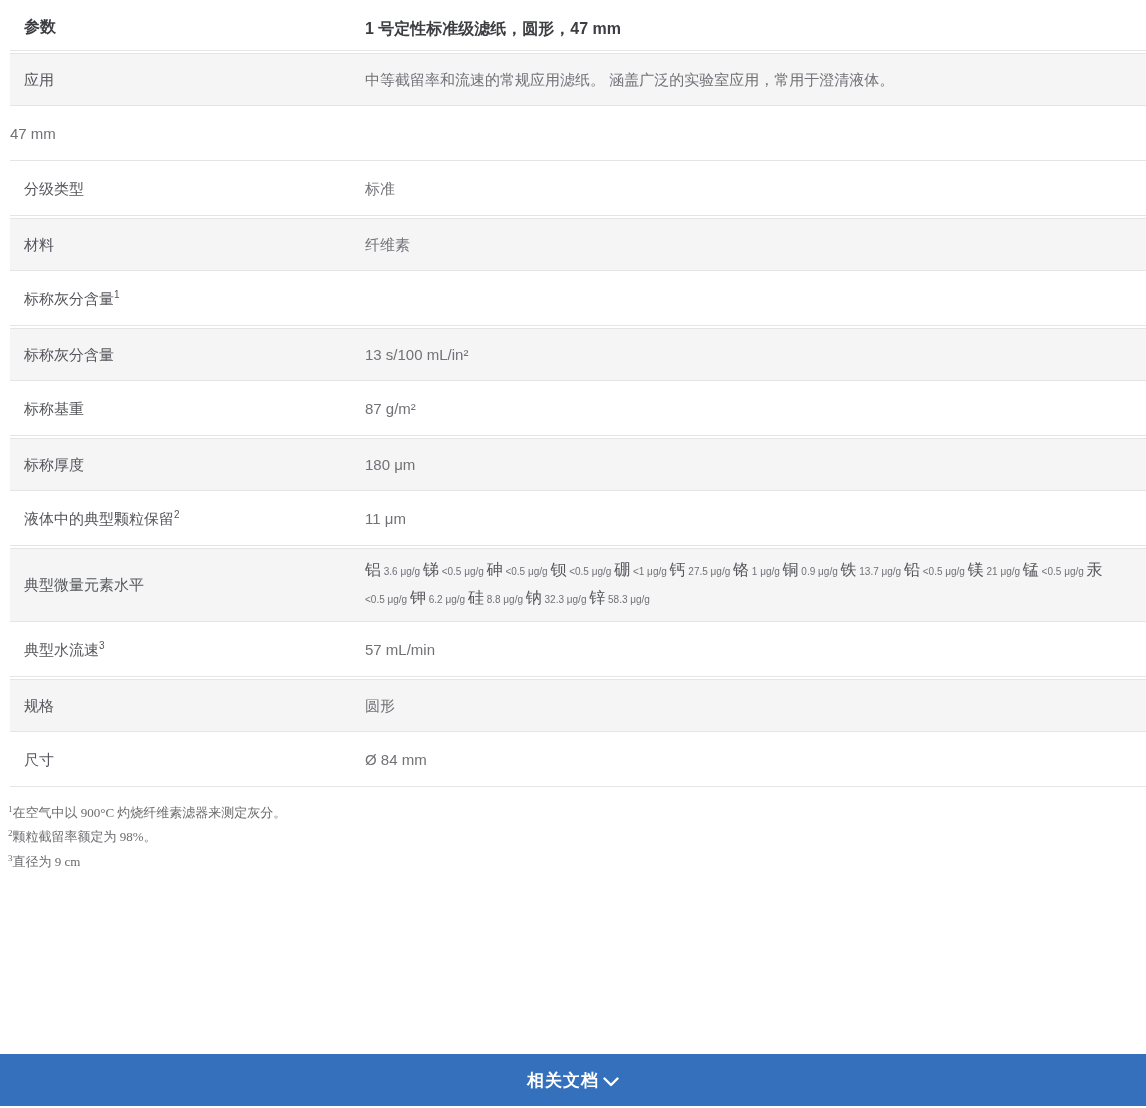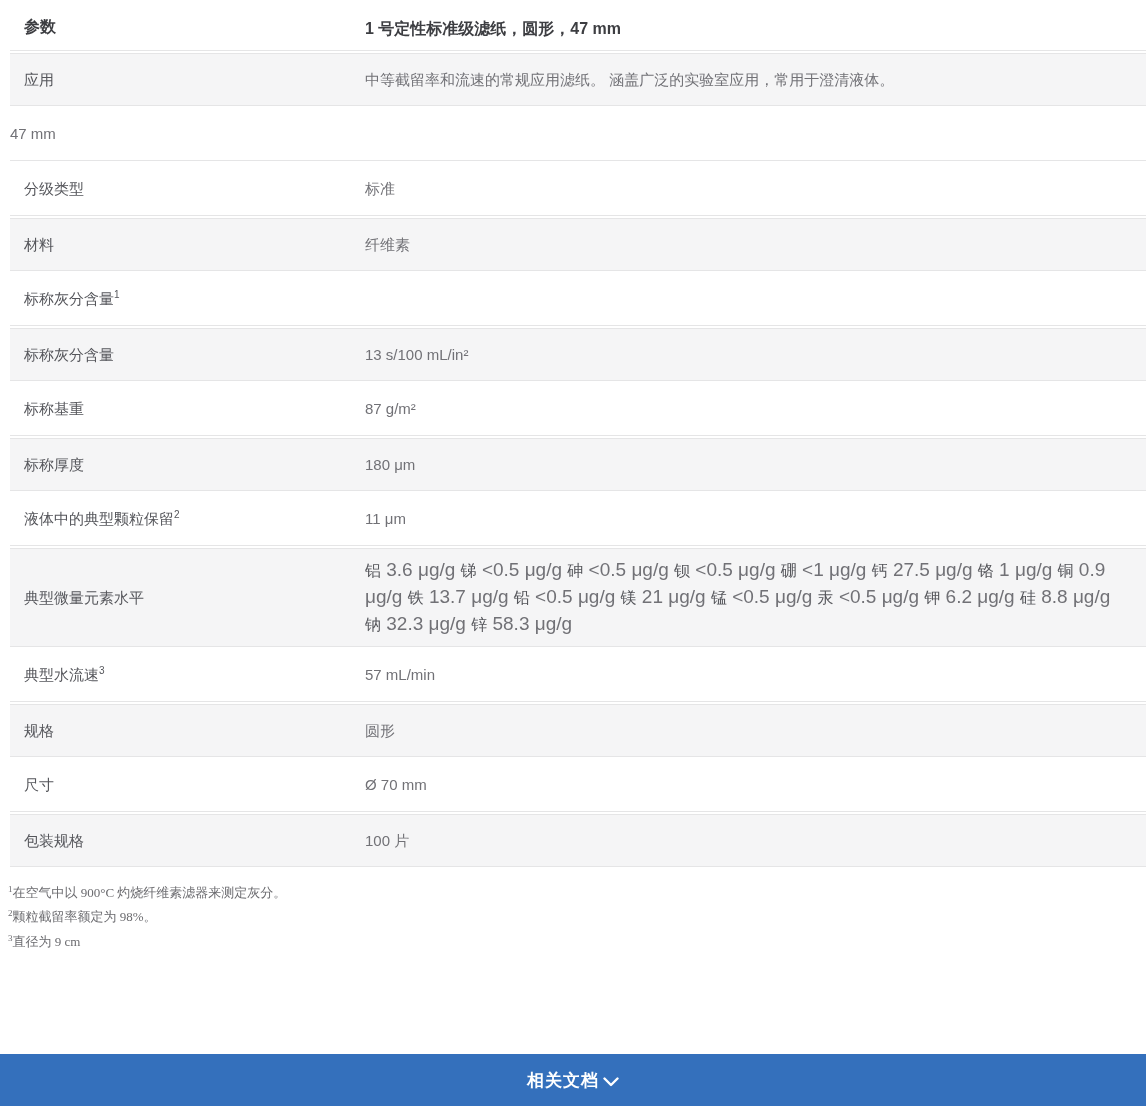--- a/index.html
+++ b/index.html
@@ -33,21 +33,21 @@
   .cell.label{
     width:355px;flex-shrink:0;padding-left:14px;
     color:var(--label);font-size:15px;line-height:22px;
   }
   .cell.value{
     flex:1;padding-right:28px;
     color:var(--value);font-size:15px;line-height:26px;
   }
   .cell.label sup{font-size:10px;line-height:0;}
   .trace-el{color:var(--label);font-size:16px;}
-  .trace-val{color:var(--value);font-size:19px;}
+  .trace-val{color:var(--value);font-size:10px;}
   .footnotes{margin:12px 0 0 8px;font-family:Liberation Serif, serif;}
   .footnote{
     color:var(--footnote);font-size:13px;line-height:21px;
   }
   .footnote sup{font-size:9px;}
   .related-bar{
     position:absolute;left:0;top:1054px;width:1146px;height:52px;
     background:var(--accent);
     display:flex;align-items:center;justify-content:center;gap:4px;
     cursor:pointer;color:#ffffff;
@@ -105,25 +105,21 @@
       <div class="spec-row">
         <div class="cell label">典型水流速<sup>3</sup></div>
         <div class="cell value">57 mL/min</div>
       </div>
       <div class="spec-row shaded">
         <div class="cell label">规格</div>
         <div class="cell value">圆形</div>
       </div>
       <div class="spec-row">
         <div class="cell label">尺寸</div>
-        <div class="cell value">Ø 70 mm</div>
-      </div>
-      <div class="spec-row shaded">
-        <div class="cell label">包装规格</div>
-        <div class="cell value">100 片</div>
+        <div class="cell value">Ø 84 mm</div>
       </div>
     </div>
 </section>
 
 <div class="footnotes" id="footnotes">
     <div class="footnote"><sup>1</sup>在空气中以 900°C 灼烧纤维素滤器来测定灰分。</div>
     <div class="footnote"><sup>2</sup>颗粒截留率额定为 98%。</div>
     <div class="footnote"><sup>3</sup>直径为 9 cm</div>
   </div>
 

